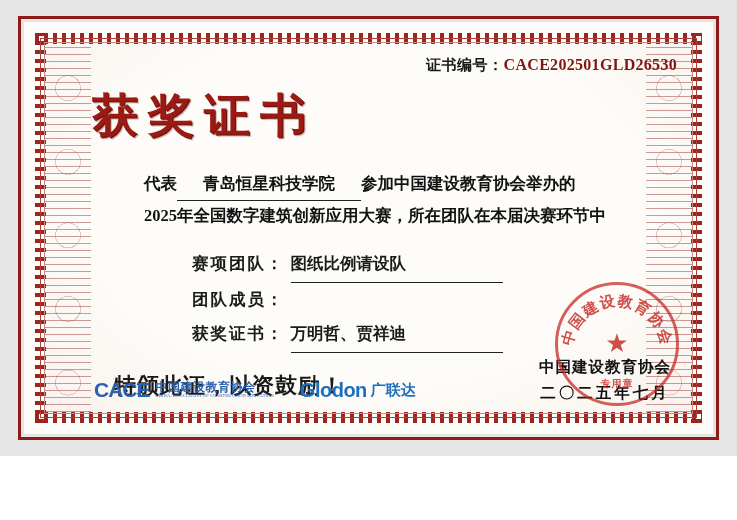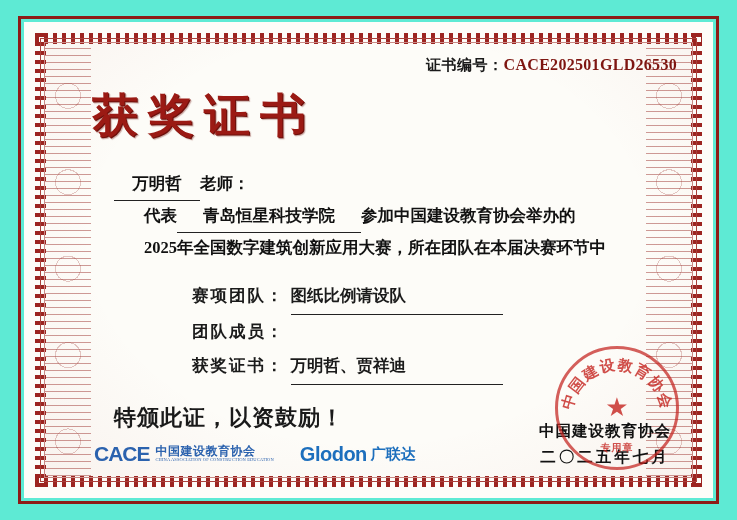--- a/index.html
+++ b/index.html
@@ -10,22 +10,22 @@
   body {
     width: 737px;
     height: 520px;
     overflow: hidden;
     font-family: "Liberation Serif", serif;
   }
 
   #certificate {
     position: relative;
     width: 737px;
-    height: 520px;
-    background: #5eead4;
+    height: 456px;
+    background: #e5e5e5;
   }
 
   
   .frame-outer {
     position: absolute;
     left: 18px;
     top: 16px;
     right: 18px;
     bottom: 16px;
     border: 3px solid #8e1b17;
@@ -322,23 +322,20 @@
 
   <div class="content">
 
     <div class="cert-no">
       <span class="label">证书编号：</span><span class="value">CACE202501GLD26530</span>
     </div>
 
     <div class="title">获奖证书</div>
 
     <div class="body-text">
-      <div class="line indent1">
-        <span class="blank w-name">万明哲</span><span>老师：</span>
-      </div>
       <div class="line indent2">
         <span>代表</span><span class="blank w-org">青岛恒星科技学院</span><span>参加中国建设教育协会举办的</span>
       </div>
       <div class="line indent2">2025年全国数字建筑创新应用大赛，所在团队在本届决赛环节中</div>
     </div>
 
     <div class="fields">
       <div class="field-row">
         <span class="field-label">赛项团队</span>
         <span class="field-colon">：</span>

